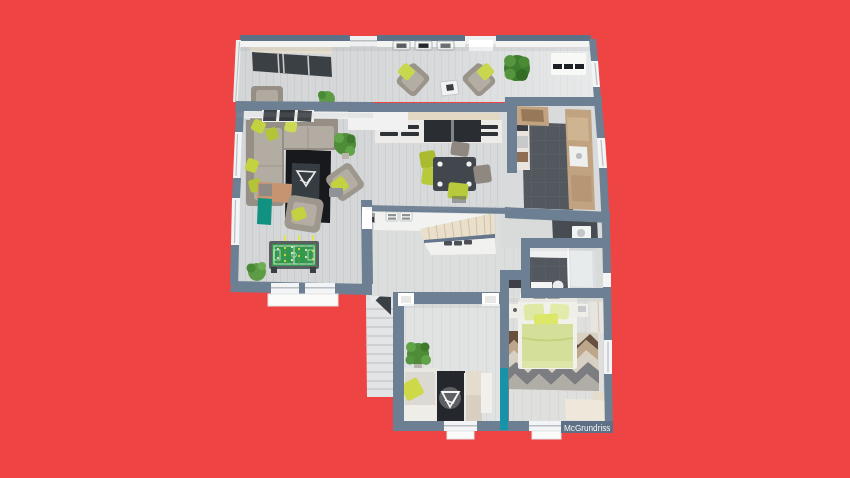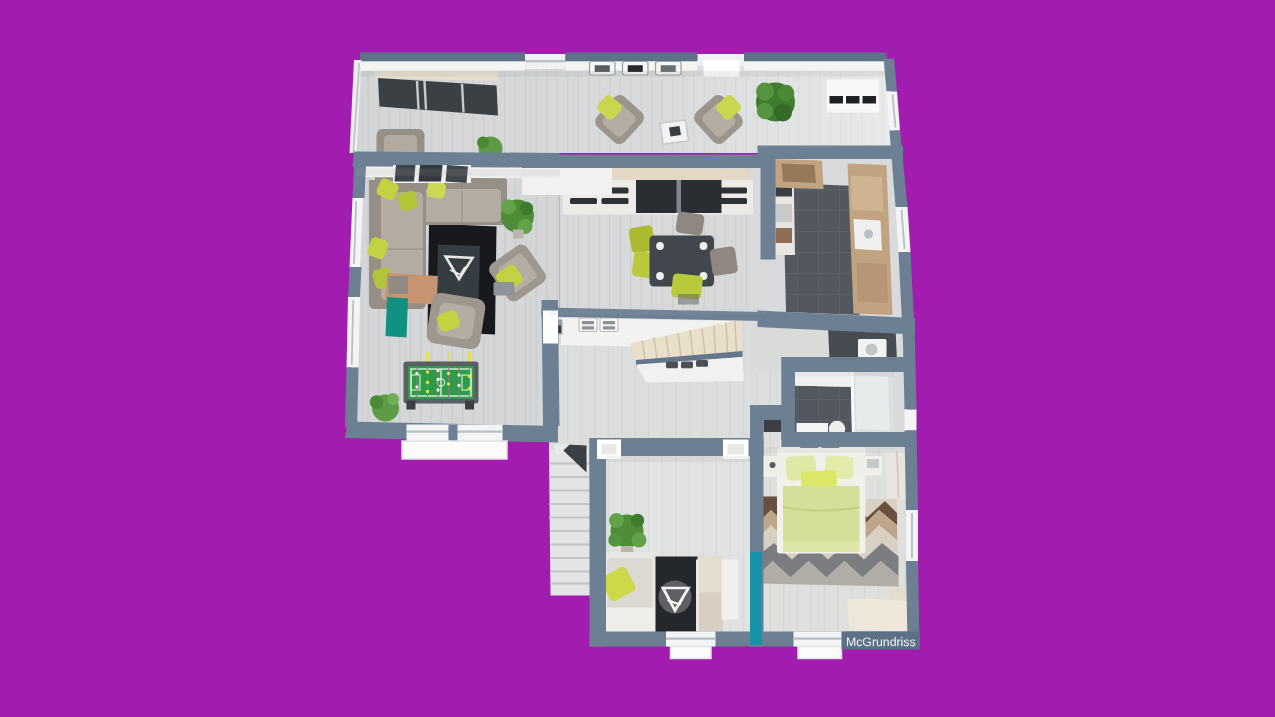--- a/index.html
+++ b/index.html
@@ -1,16 +1,16 @@
 <!DOCTYPE html>
 <html><head>
 <meta charset="utf-8">
 <style>
 html,body{margin:0;padding:0;background:#ffffff;}
-#stage{position:relative;width:850px;height:478px;background:#a21caf;overflow:hidden;
+#stage{position:relative;width:850px;height:478px;background:#ef4444;overflow:hidden;
 font-family:"Liberation Sans", sans-serif;}
 svg{position:absolute;top:0;left:0;}
 </style>
 </head>
 <body>
 <div id="stage">
 <svg width="850" height="478" viewBox="0 0 850 478">
 <defs>
 <pattern id="plank" width="7" height="40" patternUnits="userSpaceOnUse">
 <rect width="7" height="40" fill="none"></rect>

